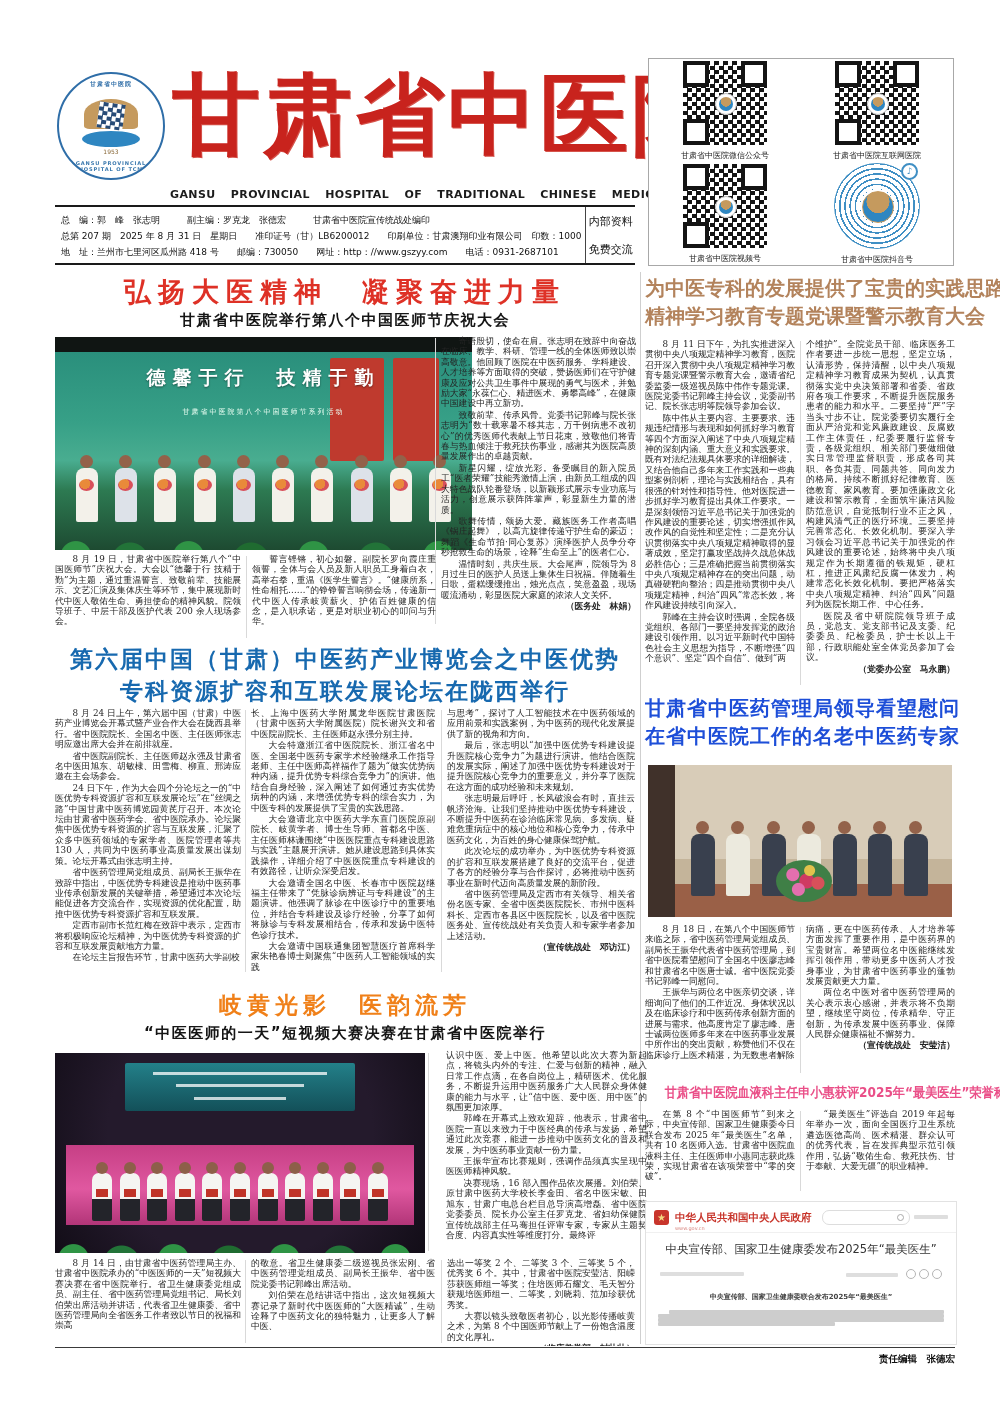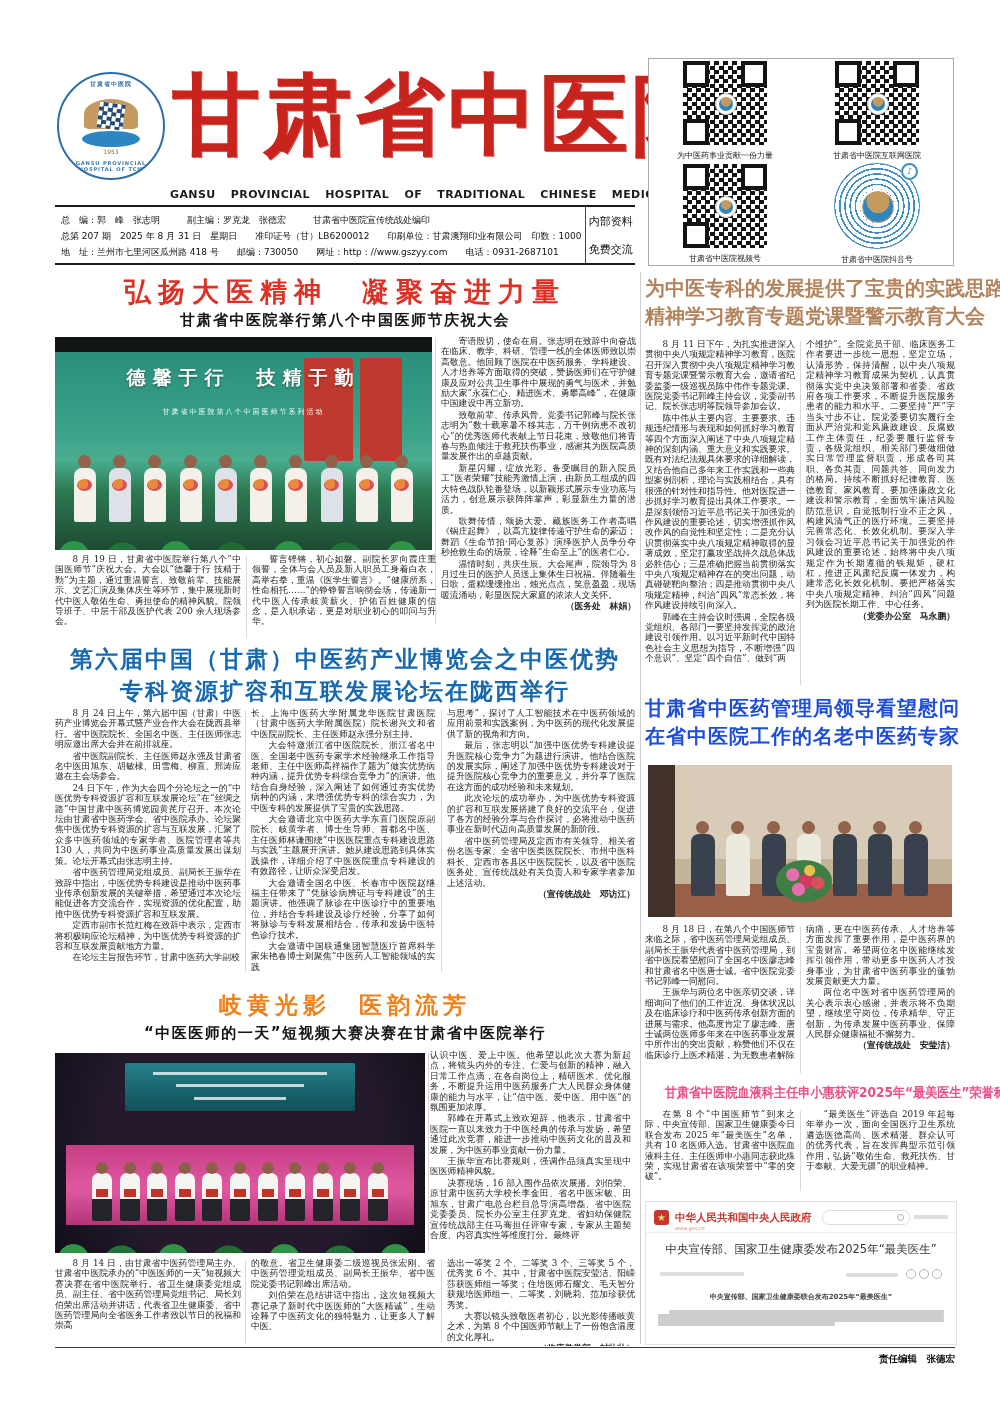--- a/index.html
+++ b/index.html
@@ -55,21 +55,21 @@
   .col p{margin:0 0 1px 0;}
   .para{text-indent:2em;}
   .cont{text-indent:0;}
   .attrib{text-align:right;font-weight:bold;text-indent:0;}
   .vrule{background:#d9d9d9;width:1px;}
   .mainrule{background:#cfcfcf;width:1px;}
   .hrule{background:#3a3a3a;height:1px;}
   .footer{font-family:"DejaVu Sans",sans-serif;font-size:9.5px;font-weight:bold;color:#111;text-align:right;padding-right:62px;}
 
   
-  .photo1{overflow:hidden;background:linear-gradient(180deg,#101513 0%,#101513 7%,#2a8f7c 7%,#37a087 40%,#49ad90 58%,#2d7a52 72%,#1d4a31 100%);}
+  .photo1{overflow:hidden;background:linear-gradient(180deg,#101513 0%,#101513 7%,#2a8f7c 7%,#37a087 40%,#49ad90 58%,#2d7a52 72%,#1d4a31 100%);padding-left:40px;}
   .photo1 .slogan{position:absolute;left:0;right:0;top:13%;text-align:center;color:#fff;font-weight:bold;font-size:19px;letter-spacing:7px;text-shadow:0 1px 2px rgba(0,0,0,.45);}
   .photo1 .slogan2{position:absolute;left:0;right:0;top:33%;text-align:center;color:#eafff3;font-size:7px;letter-spacing:2px;}
   .rp{position:absolute;background:#bf3a2e;border-radius:2px;}
   .figrow{position:absolute;display:flex;justify-content:space-between;align-items:flex-end;}
   .fig{position:relative;width:22px;height:54px;background:#f3f1ea;border-radius:8px 8px 2px 2px;}
   .fig::before{content:"";position:absolute;top:-13px;left:4px;width:13px;height:13px;border-radius:50%;background:#93624a;}
   .fig.d{background:#dde2e9;}
   .fig .bq{position:absolute;top:11px;left:3px;width:15px;height:12px;border-radius:50%;background:radial-gradient(circle at 40% 40%,#e98a3a 0 45%,#d8505a 46% 80%,#4f8f46 81%);}
   .plants{position:absolute;left:0;right:0;bottom:0;height:22px;
     background:radial-gradient(circle at 5% 130%,#2f9445 0 15px,transparent 16px),radial-gradient(circle at 18% 150%,#227338 0 18px,transparent 19px),
@@ -145,21 +145,21 @@
   </div>
 
   <div class="abs qrbox" style="left:648px;top:58px;width:304px;height:206px;">
     <div class="qrwrap">
       <div class="qr">
           <i class="tl"></i>
           <i class="tr"></i>
           <i class="bl"></i>
           <span class="ctr"></span>
         </div>
-      <div class="qrlabel">为中医药事业贡献一份力量</div>
+      <div class="qrlabel">甘肃省中医院微信公众号</div>
     </div>
     <div class="qrwrap">
       <div class="qr">
           <i class="tl"></i>
           <i class="tr"></i>
           <i class="bl"></i>
           <span class="ctr"></span>
         </div>
       <div class="qrlabel">甘肃省中医院互联网医院</div>
     </div>
@@ -263,20 +263,21 @@
   <div class="abs col" style="left:251px;top:708px;width:184px;height:266px;">
     <p class="cont">长、上海中医药大学附属龙华医院甘肃医院（甘肃中医药大学附属医院）院长谢兴文和省中医院副院长、主任医师赵永强分别主持。</p>
     <p class="para">大会特邀浙江省中医院院长、浙江省名中医、全国老中医药专家学术经验继承工作指导老师、主任中医师高祥福作了题为“做实优势病种内涵，提升优势专科综合竞争力”的演讲。他结合自身经验，深入阐述了如何通过夯实优势病种的内涵，来增强优势专科的综合实力，为中医专科的发展提供了宝贵的实践思路。</p>
     <p class="para">大会邀请北京中医药大学东直门医院原副院长、岐黄学者、博士生导师、首都名中医、主任医师林谦围绕“中医医院重点专科建设思路与实践”主题展开演讲。她从建设思路到具体实践操作，详细介绍了中医医院重点专科建设的有效路径，让听众深受启发。</p>
     <p class="para">大会邀请全国名中医、长春市中医院赵继福主任带来了“凭脉诊病辨证与专科建设”的主题演讲。他强调了脉诊在中医诊疗中的重要地位，并结合专科建设及诊疗经验，分享了如何将脉诊与专科发展相结合，传承和发扬中医特色诊疗技术。</p>
     <p class="para">大会邀请中国联通集团智慧医疗首席科学家朱艳春博士则聚焦“中医药人工智能领域的实践</p>
   </div>
   <div class="abs col" style="left:447px;top:708px;width:188px;height:266px;">
     <p class="cont">与思考”，探讨了人工智能技术在中医药领域的应用前景和实践案例，为中医药的现代化发展提供了新的视角和方向。</p>
     <p class="para">最后，张志明以“加强中医优势专科建设提升医院核心竞争力”为题进行演讲。他结合医院的发展实际，阐述了加强中医优势专科建设对于提升医院核心竞争力的重要意义，并分享了医院在这方面的成功经验和未来规划。</p>
+    <p class="para">张志明最后呼吁，长风破浪会有时，直挂云帆济沧海。让我们坚持推动中医优势专科建设，不断提升中医药在诊治临床常见病、多发病、疑难危重病症中的核心地位和核心竞争力，传承中医药文化，为百姓的身心健康保驾护航。</p>
     <p class="para">此次论坛的成功举办，为中医优势专科资源的扩容和互联发展搭建了良好的交流平台，促进了各方的经验分享与合作探讨，必将推动中医药事业在新时代迈向高质量发展的新阶段。</p>
     <p class="para">省中医药管理局及定西市有关领导、相关省份名医专家、全省中医类医院院长、市州中医科科长、定西市各县区中医院院长，以及省中医院医务处、宣传统战处有关负责人和专家学者参加上述活动。</p>
     <p class="attrib">（宣传统战处　邓访江）</p>
   </div>
 
   <div class="abs h-sub" style="left:55px;top:1024px;width:580px;">“中医医师的一天”短视频大赛决赛在甘肃省中医院举行</div>
   <div class="abs h-orange" style="left:55px;top:990px;width:580px;">岐黄光影　医韵流芳</div>
 
   <div class="abs photo3" style="left:55px;top:1053px;width:370px;height:200px;">
     <div class="screen">
@@ -317,21 +318,21 @@
           <span class="fd"></span>
         </span>
       <span class="fig3">
           <span class="fd"></span>
         </span>
     </div>
     <div class="plants"></div>
   </div>
 
   <div class="abs vrule" style="left:428px;top:1053px;height:198px;"></div>
-  <div class="abs col" style="left:430px;top:1050px;width:201px;height:204px;">
+  <div class="abs col" style="left:446px;top:1050px;width:201px;height:204px;">
     <p class="cont">认识中医、爱上中医。他希望以此次大赛为新起点，将镜头内外的专注、仁爱与创新的精神，融入日常工作点滴，在各自岗位上，精研医术、优化服务，不断提升运用中医药服务广大人民群众身体健康的能力与水平，让“信中医、爱中医、用中医”的氛围更加浓厚。</p>
     <p class="para">郭峰在开幕式上致欢迎辞，他表示，甘肃省中医院一直以来致力于中医经典的传承与发扬，希望通过此次竞赛，能进一步推动中医药文化的普及和发展，为中医药事业贡献一份力量。</p>
     <p class="para">王振华宣布比赛规则，强调作品须真实呈现中医医师精神风貌。</p>
     <p class="para">决赛现场，16 部入围作品依次展播。刘伯荣、原甘肃中医药大学校长李金田、省名中医宋敏、田旭东，甘肃广电总台栏目总导演高增磊、省中医院党委委员、院长办公室主任罗克龙、省妇幼保健院宣传统战部主任马骞担任评审专家，专家从主题契合度、内容真实性等维度打分。最终评</p>
   </div>
 
   <div class="abs vrule" style="left:245px;top:1260px;height:83px;"></div>
   <div class="abs vrule" style="left:441px;top:1260px;height:83px;"></div>
   <div class="abs col" style="left:55px;top:1258px;width:186px;height:88px;">
     <p class="para">8 月 14 日，由甘肃省中医药管理局主办、甘肃省中医院承办的“中医医师的一天”短视频大赛决赛在省中医院举行。省卫生健康委党组成员、副主任、省中医药管理局党组书记、局长刘伯荣出席活动并讲话，代表省卫生健康委、省中医药管理局向全省医务工作者致以节日的祝福和崇高</p>
@@ -352,20 +353,21 @@
   </div>
 
   <div class="abs vrule" style="left:800px;top:341px;height:344px;"></div>
   <div class="abs col" style="left:645px;top:339px;width:150px;height:349px;">
     <p class="para">8 月 11 日下午，为扎实推进深入贯彻中央八项规定精神学习教育，医院召开深入贯彻中央八项规定精神学习教育专题党课暨警示教育大会，邀请省纪委监委一级巡视员陈中伟作专题党课。医院党委书记郭峰主持会议，党委副书记、院长张志明等院领导参加会议。</p>
     <p class="para">陈中伟从主要内容、主要要求、违规违纪情形与表现和如何抓好学习教育等四个方面深入阐述了中央八项规定精神的深刻内涵、重大意义和实践要求。既有对法纪法规具体要求的详细解读，又结合他自己多年来工作实践和一些典型案例剖析，理论与实践相结合，具有很强的针对性和指导性。他对医院进一步抓好学习教育提出具体工作要求。一是深刻领悟习近平总书记关于加强党的作风建设的重要论述，切实增强抓作风改作风的自觉性和坚定性；二是充分认识贯彻落实中央八项规定精神取得的显著成效，坚定打赢攻坚战持久战总体战必胜信心；三是准确把握当前贯彻落实中央八项规定精神存在的突出问题，动真碰硬靶向整治；四是推动贯彻中央八项规定精神，纠治“四风”常态长效，将作风建设持续引向深入。</p>
     <p class="para">郭峰在主持会议时强调，全院各级党组织、各部门一要坚持发挥党的政治建设引领作用。以习近平新时代中国特色社会主义思想为指导，不断增强“四个意识”、坚定“四个自信”、做到“两</p>
   </div>
   <div class="abs col" style="left:806px;top:339px;width:149px;height:349px;">
     <p class="cont">个维护”。全院党员干部、临床医务工作者要进一步统一思想，坚定立场，认清形势，保持清醒，以中央八项规定精神学习教育成果为契机，认真贯彻落实党中央决策部署和省委、省政府各项工作要求，不断提升医院服务患者的能力和水平。二要坚持“严”字当头寸步不让。院党委要切实履行全面从严治党和党风廉政建设、反腐败工作主体责任，纪委要履行监督专责，各级党组织、相关部门要做细做实日常管理监督职责，形成各司其职、各负其责、同题共答、同向发力的格局。持续不断抓好纪律教育、医德教育、家风教育。要加强廉政文化建设和警示教育，全面筑牢廉洁风险防范意识，自觉抵制行业不正之风，构建风清气正的医疗环境。三要坚持完善常态化、长效化机制。要深入学习领会习近平总书记关于加强党的作风建设的重要论述，始终将中央八项规定作为长期遵循的铁规矩，硬杠杠，推进正风肃纪反腐一体发力，构建常态化长效化机制。要把严格落实中央八项规定精神、纠治“四风”问题列为医院长期工作、中心任务。</p>
+    <p class="para">医院及省中研院院领导班子成员，党总支、党支部书记及支委、纪委委员、纪检委员，护士长以上干部，行政职能处室全体党员参加了会议。</p>
     <p class="attrib">（党委办公室　马永鹏）</p>
   </div>
 
   <div class="abs h-purple" style="left:645px;top:694px;width:310px;">
     <div>甘肃省中医药管理局领导看望慰问</div>
     <div>在省中医院工作的名老中医药专家</div>
   </div>
 
   <div class="abs photo4" style="left:648px;top:765px;width:304px;height:152px;">
     <div class="door"></div>

